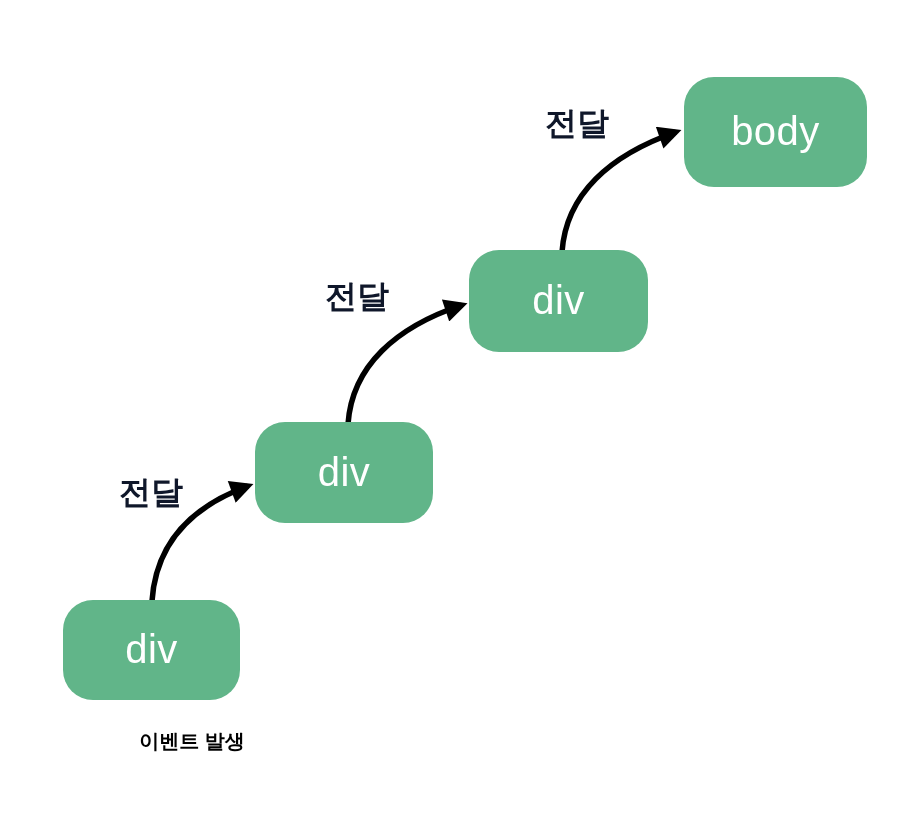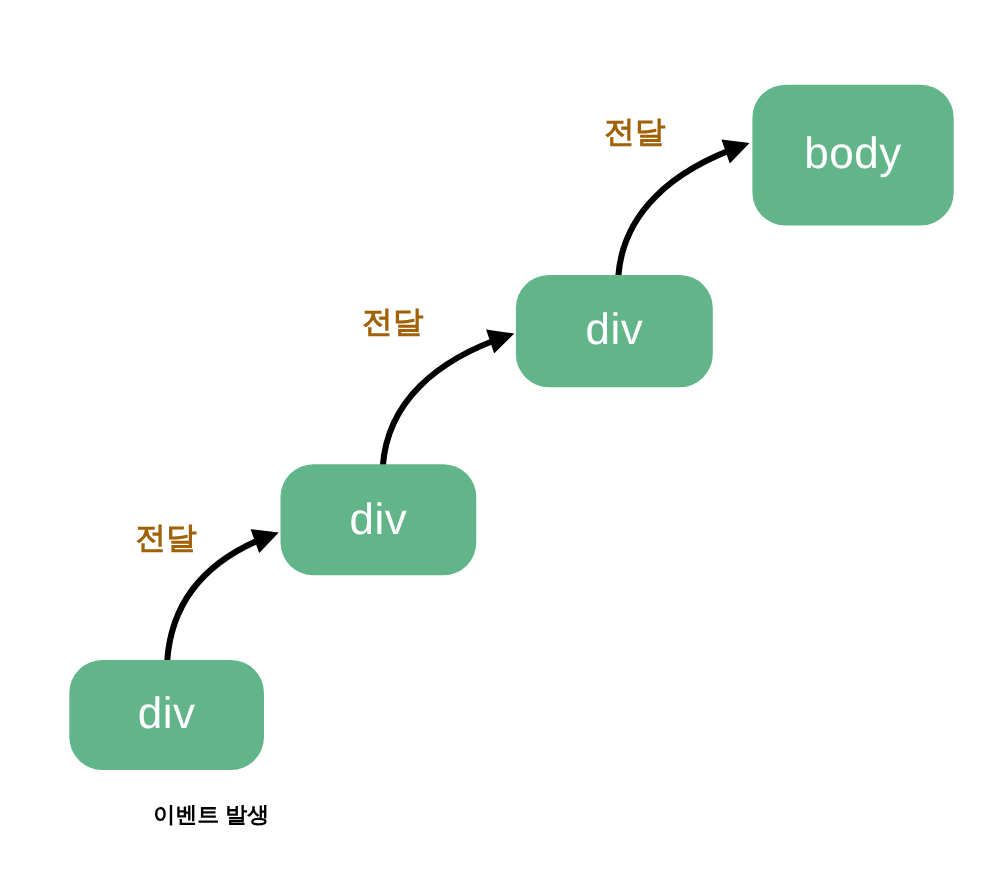--- a/index.html
+++ b/index.html
@@ -41,31 +41,30 @@
     color: #ffffff;
     font-size: 40px;
     font-weight: 400;
     letter-spacing: 0.5px;
     line-height: 1;
     padding-bottom: 2px;
   }
   #node-div-1 { left: 63px;  top: 600px; width: 177px; height: 100px; }
   #node-div-2 { left: 255px; top: 422px; width: 178px; height: 101px; }
   #node-div-3 { left: 469px; top: 250px; width: 179px; height: 102px; }
-  #node-body  { left: 684px; top: 77px;  width: 183px; height: 128px; }
+  #node-body  { left: 684px; top: 77px;  width: 183px; height: 110px; }
 
   .edge-label {
     position: absolute;
-    color: #a16207;
-    font-size: 28px;
+    color: #0f172a;
+    font-size: 32px;
     font-weight: 700;
     line-height: 30px;
     white-space: nowrap;
     transform: translateX(-50%);
-    font-family: Liberation Mono, monospace;
   }
   #edge-label-1 { left: 151px; top: 477px; }
   #edge-label-2 { left: 357px; top: 281px; }
   #edge-label-3 { left: 577px; top: 108px; }
 
   .origin-label {
     position: absolute;
     left: 192px;
     top: 726px;
     transform: translateX(-50%);

